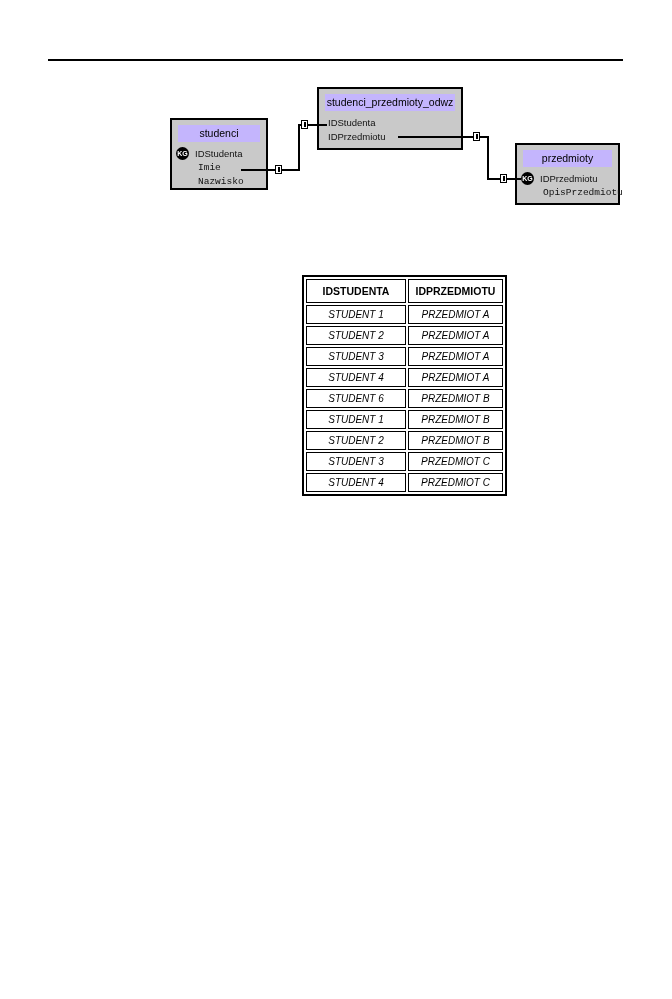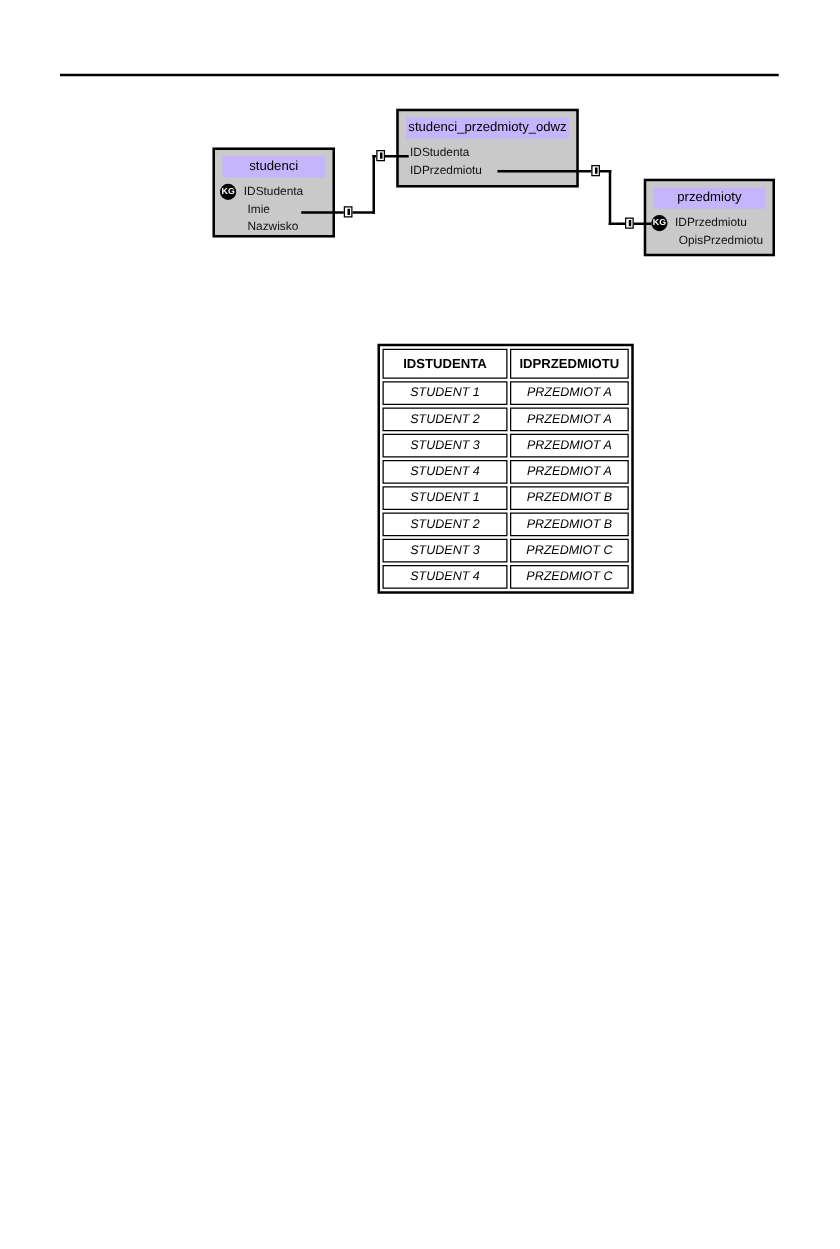--- a/index.html
+++ b/index.html
@@ -41,21 +41,21 @@
     padding-left: 4px;
     font-size: 9.5px;
     color: #111111;
   }
   .field-row {
     height: 14px;
     display: flex;
     align-items: center;
     white-space: nowrap;
   }
-  .field-row.indent { padding-left: 22px; }
+  .field-row.indent { padding-left: 22px; font-family: Liberation Mono, monospace; }
   .kg {
     width: 13px; height: 13px;
     background: #000000;
     color: #ffffff;
     border-radius: 50%;
     font-size: 7px;
     font-weight: bold;
     line-height: 13px;
     text-align: center;
     margin-right: 6px;
@@ -186,20 +186,24 @@
       </tr>
       <tr>
         <td>STUDENT 3</td>
         <td>PRZEDMIOT A</td>
       </tr>
       <tr>
         <td>STUDENT 4</td>
         <td>PRZEDMIOT A</td>
       </tr>
       <tr>
+        <td>STUDENT 6</td>
+        <td>PRZEDMIOT B</td>
+      </tr>
+      <tr>
         <td>STUDENT 1</td>
         <td>PRZEDMIOT B</td>
       </tr>
       <tr>
         <td>STUDENT 2</td>
         <td>PRZEDMIOT B</td>
       </tr>
       <tr>
         <td>STUDENT 3</td>
         <td>PRZEDMIOT C</td>

